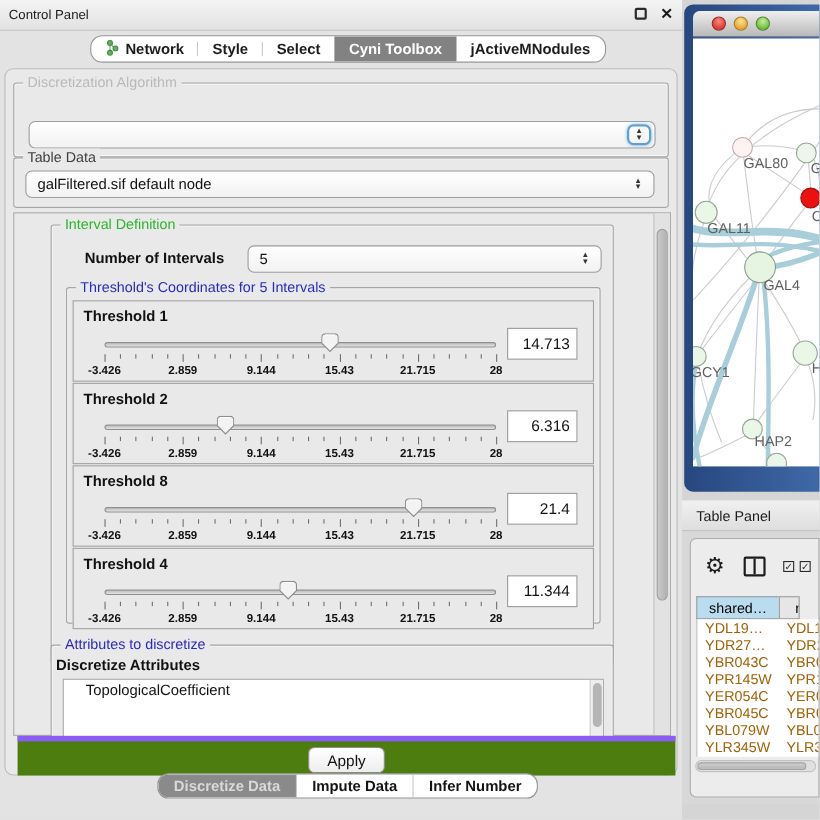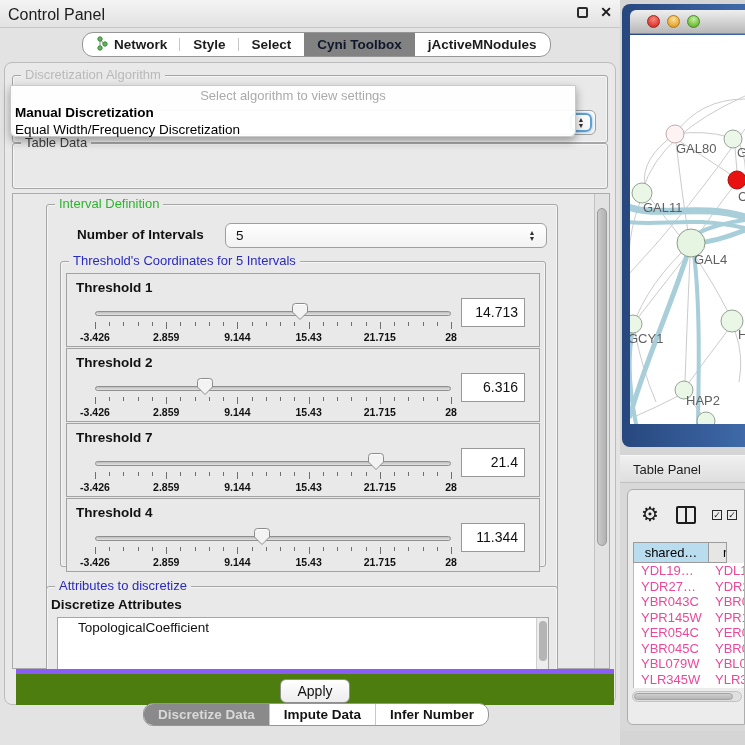--- a/index.html
+++ b/index.html
@@ -3,31 +3,31 @@
 <meta charset="utf-8">
 <style>
   html,body{margin:0;padding:0;width:745px;height:745px;overflow:hidden;
     font-family:"Liberation Sans",sans-serif;background:#dcdcdc;}
   *{box-sizing:border-box;}
 
   
   .control-panel{position:absolute;left:0;top:0;width:620px;height:745px;background:#e3e3e3;}
   .cp-titlebar{position:absolute;left:0;top:0;width:620px;height:28px;
     background:linear-gradient(#f4f4f4,#e2e2e2);border-bottom:1px solid #c6c6c6;}
-  .cp-title{position:absolute;left:8px;top:6px;font-size:16px;color:#1c1c1c;}
+  .cp-title{position:absolute;left:8px;top:6px;font-size:12px;color:#1c1c1c;}
   .cp-float{position:absolute;right:32px;top:7px;width:11px;height:11px;border:2px solid #2a2a2a;border-radius:2px;}
   .cp-close{position:absolute;right:8px;top:4px;font-size:14px;font-weight:bold;color:#1a1a1a;}
 
   
   .tabbar{position:absolute;left:0;top:28px;width:620px;height:32px;}
   .tab-pill{position:absolute;left:82px;top:4px;height:25px;display:flex;align-items:stretch;
     background:#fff;border:1px solid #969696;border-radius:11px;overflow:hidden;}
   .tab{display:flex;align-items:center;padding:0 13px;font-size:13.5px;font-weight:bold;color:#1c1c1c;position:relative;}
   .tab .sep{position:absolute;right:0;top:5px;bottom:5px;width:1px;background:#c9c9c9;}
-  .tab.selected{background:#828282;color:#0f172a;text-align:right;}
+  .tab.selected{background:#828282;color:#ffffff;text-align:right;}
   .tab-icon{margin-right:6px;display:inline-block;}
 
   
   .main-panel{position:absolute;left:4px;top:62px;width:612px;height:643px;
     background:#e9e9e9;border:1px solid #bcbcbc;border-radius:8px;}
 
   
   .group{position:absolute;border:1px solid #a6a6a6;border-radius:3px;background:#e9e9e9;
     box-shadow:inset 0 0 0 1px rgba(255,255,255,.55);}
   .group-title{position:absolute;top:-9px;left:8px;background:#e9e9e9;padding:0 4px;font-size:13px;}
@@ -118,21 +118,21 @@
   .split-icon{position:absolute;left:48px;top:10px;width:20px;height:18px;border:2px solid #1c1c1c;border-radius:2px;}
   .split-icon::after{content:"";position:absolute;left:7px;top:0;bottom:0;width:2px;background:#1c1c1c;}
   .cb{position:absolute;top:14px;width:10px;height:10px;border:1.5px solid #2a2a2a;font-size:9px;line-height:9px;color:#2a2a2a;text-align:center;}
   .cb.c1{left:84px;} .cb.c2{left:99px;}
   .tp-header{position:absolute;left:5px;top:52px;right:17px;height:21px;display:flex;font-size:13px;}
   .tp-hcell{border:1px solid #9b9b9b;border-right:none;display:flex;align-items:center;justify-content:center;overflow:hidden;white-space:nowrap;}
   .tp-hcell.sel{width:75px;background:#b9dcee;}
   .tp-hcell.plain{flex:1;background:#e6e6e6;justify-content:flex-start;padding-left:14px;border-right:1px solid #9b9b9b;}
   .tp-rows{position:absolute;left:5px;top:73px;right:0;height:125px;background:#fff;overflow:hidden;
     border-left:1px solid #bbb;}
-  .tp-row{display:flex;height:15.5px;font-size:13px;color:#ec4899;}
+  .tp-row{display:flex;height:15.5px;font-size:13px;color:#a16207;}
   .tp-c1{width:75px;padding-left:7px;white-space:nowrap;overflow:hidden;}
   .tp-c2{flex:1;padding-left:6px;white-space:nowrap;overflow:hidden;}
   .tp-hscroll{position:absolute;left:4px;right:2px;top:201px;height:11px;background:#e0e0e0;
     border:1px solid #c2c2c2;border-radius:6px;}
   .tp-hscroll .thumb{position:absolute;left:1px;top:1px;height:7px;width:92%;border-radius:4px;
     background:linear-gradient(#cfcfcf,#b5b5b5);border:1px solid #a2a2a2;}
 
   svg text{font-family:"Liberation Sans",sans-serif;}
 </style>
 </head>
@@ -184,27 +184,29 @@
       <div class="combo" style="left:13px;top:34px;width:570px;">
         <div class="stepper focused">
             <span>▲</span>
             <span>▼</span>
           </div>
       </div>
     </div>
 
     <div class="group" style="left:7px;top:80px;width:596px;height:46px;">
       <span class="group-title t-black">Table Data</span>
-    </div>
-
-    <div class="popup" style="left:5px;top:22px;">
-      <div class="popup-prompt">Select algorithm to view settings</div>
-      <div class="popup-opt1">Manual Discretization</div>
-      <div class="popup-opt2">Equal Width/Frequency Discretization</div>
-    </div>
+      <div class="combo" style="left:10px;top:11px;width:572px;">
+        <span>galFiltered.sif default node</span>
+        <div class="stepper">
+            <span>▲</span>
+            <span>▼</span>
+          </div>
+      </div>
+    </div>
+
 
     <div class="scrollpane" style="left:7px;top:130px;width:598px;height:476px;">
       <div class="vscroll">
         <div class="thumb" style="top:14px;height:338px;"></div>
       </div>
 
       <div class="group" style="left:33px;top:10px;width:512px;height:400px;">
         <span class="group-title t-green">Interval Definition</span>
         <span style="position:absolute;left:30px;top:22px;font-size:13.5px;font-weight:bold;color:#111;">Number of Intervals</span>
         <div class="combo" style="left:178px;top:18px;width:322px;">
@@ -298,21 +300,21 @@
                   <div class="ticklabel" style="left: 80%;">21.715</div>
                   <div class="ticklabel" style="left: 100%;">28</div>
                   <div class="th-thumb" style="left: 30.9998%;"><svg width="16" height="18" viewBox="0 0 16 18">
                       <path d="M3.5,0.5 h9 a3,3 0 0 1 3,3 v5.5 L8,16.5 L0.5,9 v-5.5 a3,3 0 0 1 3,-3 z" fill="#f3f3f3" stroke="#8c8c8c"></path>
                       <path d="M3.5,1.5 h9" stroke="#ffffff" fill="none"></path>
                     </svg></div>
                 </div>
                 <div class="th-value">6.316</div>
               </div>
               <div class="th-box">
-                <div class="th-title">Threshold 7</div>
+                <div class="th-title">Threshold 8</div>
                 <div class="th-slider">
                   <div class="th-track"></div>
                   <div class="tickmark major" style="left: 0%;"></div>
                   <div class="tickmark minor" style="left: 4%;"></div>
                   <div class="tickmark minor" style="left: 8%;"></div>
                   <div class="tickmark minor" style="left: 12%;"></div>
                   <div class="tickmark minor" style="left: 16%;"></div>
                   <div class="tickmark major" style="left: 20%;"></div>
                   <div class="tickmark minor" style="left: 24%;"></div>
                   <div class="tickmark minor" style="left: 28%;"></div>

